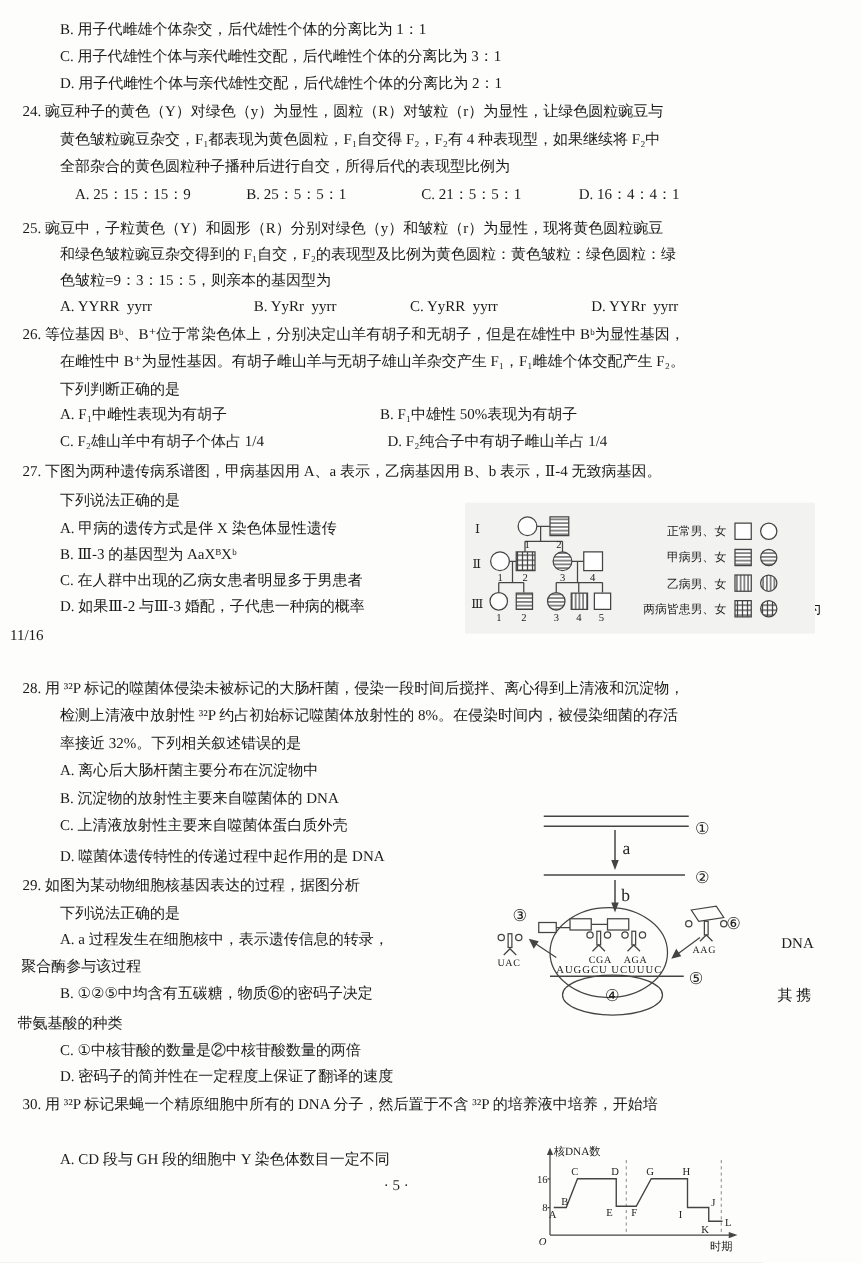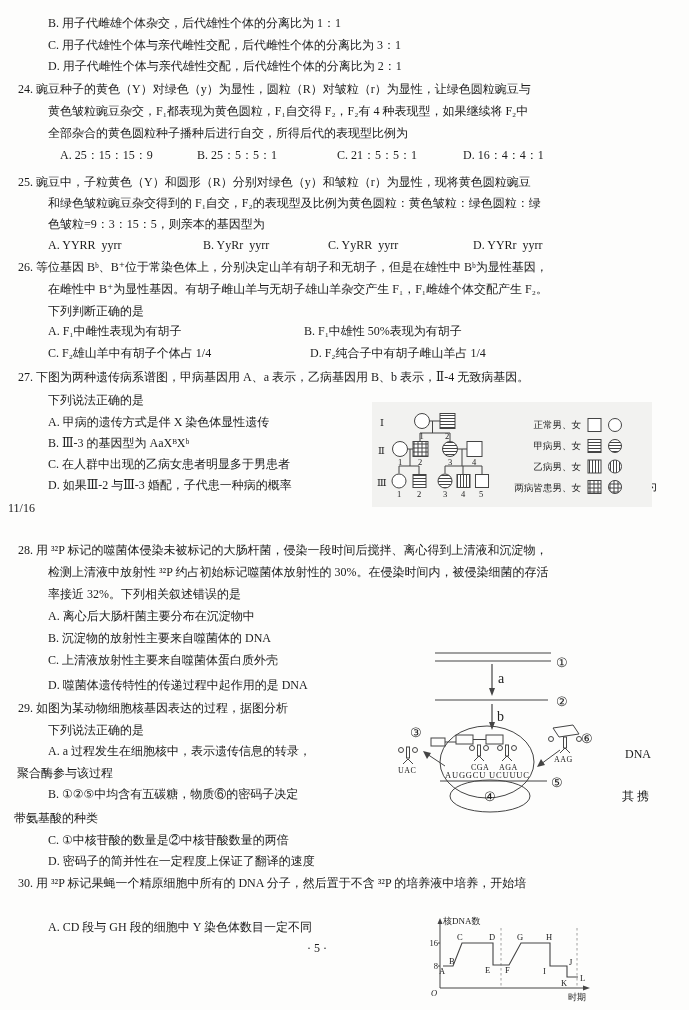--- a/index.html
+++ b/index.html
@@ -53,21 +53,21 @@
   <div class="ln" style="left:18px;top:368px">27. 下图为两种遗传病系谱图，甲病基因用 A、a 表示，乙病基因用 B、b 表示，Ⅱ-4 无致病基因。</div>
   <div class="ln" style="left:48px;top:391px">下列说法正确的是</div>
   <div class="ln" style="left:48px;top:413px">A. 甲病的遗传方式是伴 X 染色体显性遗传</div>
   <div class="ln" style="left:48px;top:434px">B. Ⅲ-3 的基因型为 AaXᴮXᵇ</div>
   <div class="ln" style="left:48px;top:455px">C. 在人群中出现的乙病女患者明显多于男患者</div>
   <div class="ln" style="left:48px;top:476px">D. 如果Ⅲ-2 与Ⅲ-3 婚配，子代患一种病的概率</div>
   <div class="ln" style="left:645px;top:477px">为</div>
   <div class="ln" style="left:8px;top:499px">11/16</div>
 
   <div class="ln" style="left:18px;top:541px">28. 用 ³²P 标记的噬菌体侵染未被标记的大肠杆菌，侵染一段时间后搅拌、离心得到上清液和沉淀物，</div>
-  <div class="ln" style="left:48px;top:563px">检测上清液中放射性 ³²P 约占初始标记噬菌体放射性的 30%。在侵染时间内，被侵染细菌的存活</div>
+  <div class="ln" style="left:48px;top:563px">检测上清液中放射性 ³²P 约占初始标记噬菌体放射性的 8%。在侵染时间内，被侵染细菌的存活</div>
   <div class="ln" style="left:48px;top:585px">率接近 32%。下列相关叙述错误的是</div>
   <div class="ln" style="left:48px;top:629px">B. 沉淀物的放射性主要来自噬菌体的 DNA</div>
   <div class="ln" style="left:48px;top:607px">A. 离心后大肠杆菌主要分布在沉淀物中</div>
   <div class="ln" style="left:48px;top:651px">C. 上清液放射性主要来自噬菌体蛋白质外壳</div>
   <div class="ln" style="left:48px;top:676px">D. 噬菌体遗传特性的传递过程中起作用的是 DNA</div>
 
   <div class="ln" style="left:18px;top:699px">29. 如图为某动物细胞核基因表达的过程，据图分析</div>
   <div class="ln" style="left:48px;top:721px">下列说法正确的是</div>
   <div class="ln" style="left:48px;top:742px">A. a 过程发生在细胞核中，表示遗传信息的转录，</div>
   <div class="ln" style="left:625px;top:745px">DNA</div>

